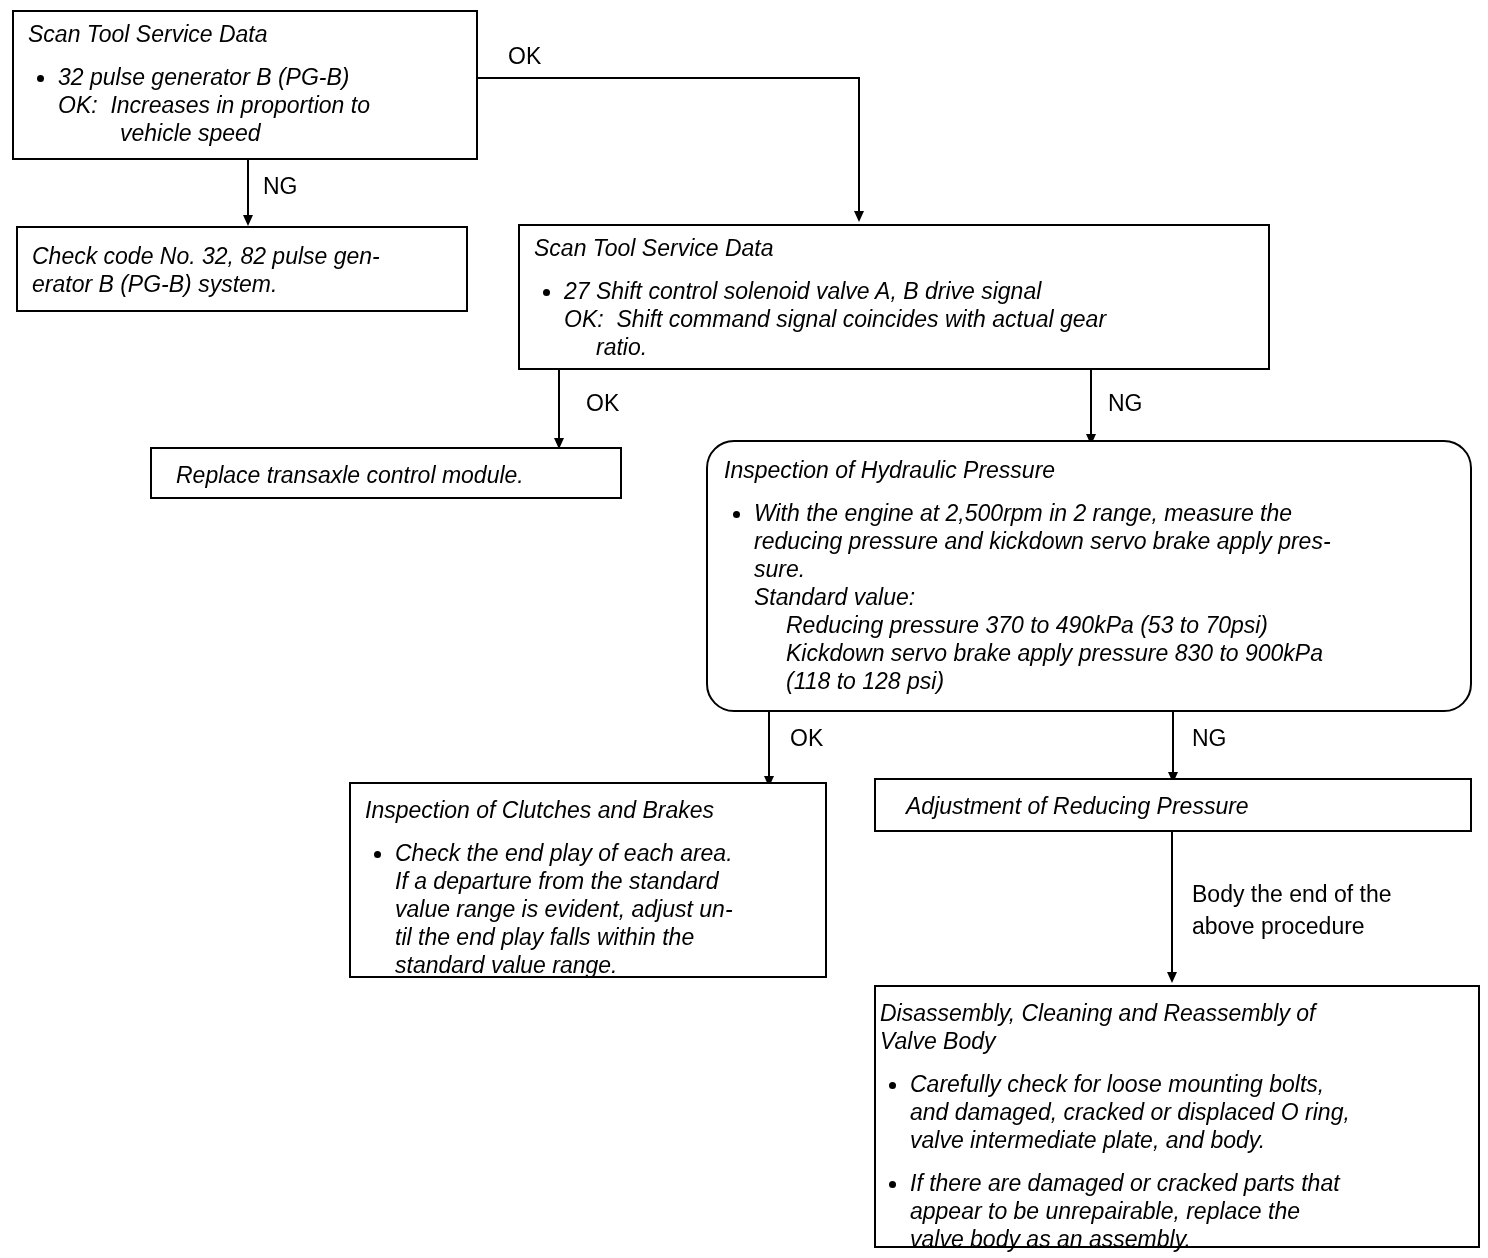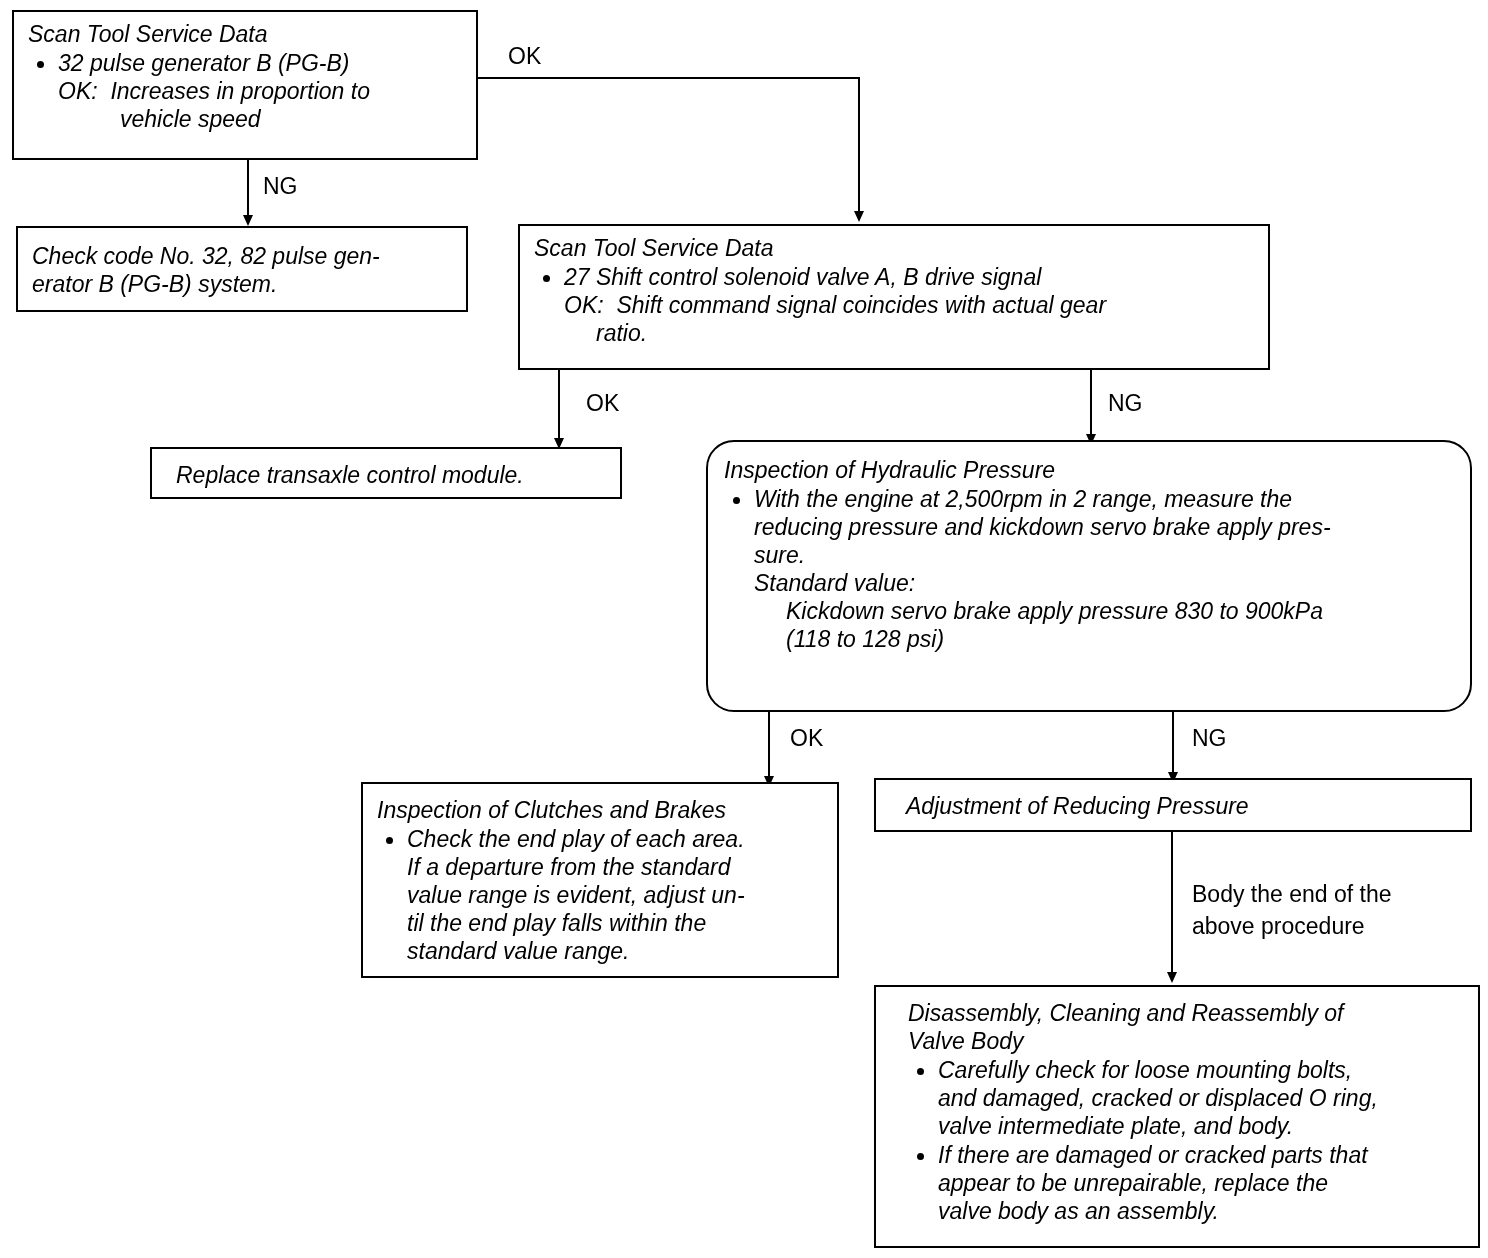--- a/index.html
+++ b/index.html
@@ -32,21 +32,21 @@
   .bullet-list {
     list-style: none;
     margin: 0;
     padding: 0;
   }
   .bullet-item {
     position: relative;
     padding-left: 30px;
     font-size: 23px;
     line-height: 1.22;
-    margin-top: 1px;
+    margin-top: 15px;
     white-space: pre-wrap;
   }
   .bullet-item::before {
     content: "";
     position: absolute;
     left: 9px;
     top: 12px;
     width: 7px;
     height: 7px;
     background: #000;
@@ -143,53 +143,54 @@
   </div>
 
   <div class="box" style="left:706px; top:440px; width:766px; height:272px; padding-top:14px; padding-left:16px;border-radius:28px;">
     <div class="box-title">Inspection of Hydraulic Pressure</div>
     <ul class="bullet-list">
       <li class="bullet-item">With the engine at 2,500rpm in 2 range, measure the</li>
     </ul>
     <div class="sub-line indent1">reducing pressure and kickdown servo brake apply pres-</div>
     <div class="sub-line indent1">sure.</div>
     <div class="sub-line indent1">Standard value:</div>
+    <div class="sub-line indent2">Reducing pressure 370 to 490kPa (53 to 70psi)</div>
     <div class="sub-line indent2">Kickdown servo brake apply pressure 830 to 900kPa</div>
     <div class="sub-line indent2">(118 to 128 psi)</div>
   </div>
 
   <div class="vline" style="left:768px; top:712px; height:70px;"></div>
   <div class="arrowhead" style="left:764px; top:776px;"></div>
   <div class="edge-label" style="left:790px; top:727px;">OK</div>
 
   <div class="vline" style="left:1172px; top:712px; height:66px;"></div>
   <div class="arrowhead" style="left:1168px; top:772px;"></div>
   <div class="edge-label" style="left:1192px; top:727px;">NG</div>
 
-  <div class="box" style="left:361px; top:782px; width:478px; height:196px; padding-top:12px; padding-left:14px;">
+  <div class="box" style="left:349px; top:782px; width:478px; height:196px; padding-top:12px; padding-left:14px;">
     <div class="box-title">Inspection of Clutches and Brakes</div>
     <ul class="bullet-list">
       <li class="bullet-item">Check the end play of each area.</li>
     </ul>
     <div class="sub-line indent1">If a departure from the standard</div>
     <div class="sub-line indent1">value range is evident, adjust un-</div>
     <div class="sub-line indent1">til the end play falls within the</div>
     <div class="sub-line indent1">standard value range.</div>
   </div>
 
   <div class="box" style="left:874px; top:778px; width:598px; height:54px; padding-top:12px; padding-left:30px;">
     <div class="box-title">Adjustment of Reducing Pressure</div>
   </div>
 
   <div class="vline" style="left:1171px; top:832px; height:142px;"></div>
   <div class="arrowhead" style="left:1167px; top:972px;"></div>
   <div class="edge-label-2" style="left:1192px; top:880px;">Body the end of the</div>
   <div class="edge-label-2" style="left:1192px; top:912px;">above procedure</div>
 
-  <div class="box" style="left:874px; top:985px; width:606px; height:263px; padding-top:12px; padding-left:32px;">
+  <div class="box" style="left:874px; top:985px; width:606px; height:263px; padding-top:12px; padding-left:4px;">
     <div class="box-title">Disassembly, Cleaning and Reassembly of</div>
     <div class="box-title">Valve Body</div>
     <ul class="bullet-list">
       <li class="bullet-item">Carefully check for loose mounting bolts,</li>
     </ul>
     <div class="sub-line indent1">and damaged, cracked or displaced O ring,</div>
     <div class="sub-line indent1">valve intermediate plate, and body.</div>
     <ul class="bullet-list">
       <li class="bullet-item">If there are damaged or cracked parts that</li>
     </ul>

